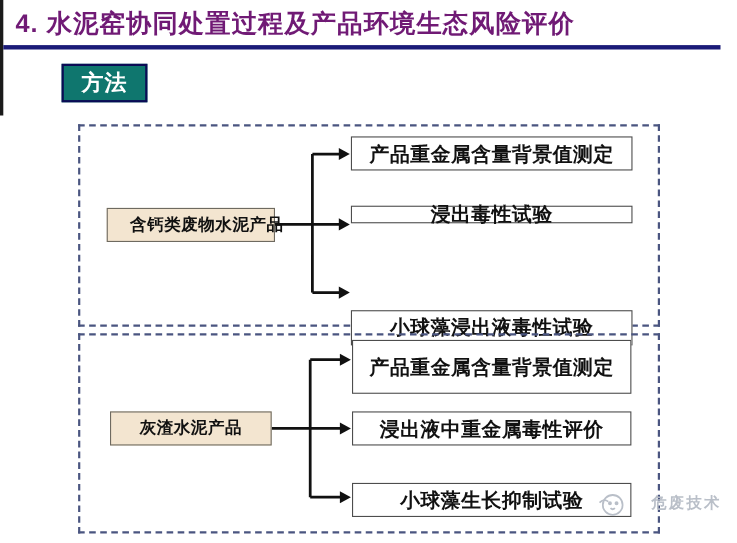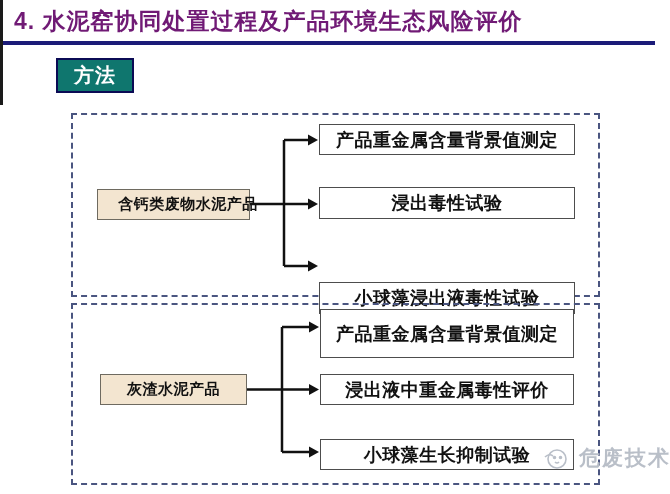--- a/index.html
+++ b/index.html
@@ -48,30 +48,30 @@
   .target-box{
     position:absolute;left:246px;width:256px;
     background:#ffffff;border:1.5px solid #4d4d4d;box-sizing:border-box;
     display:flex;align-items:center;justify-content:center;
     font-size:18px;font-weight:bold;color:#111;
     letter-spacing:0.5px;white-space:nowrap;
   }
   .diagram-2 .target-box{left:247px;width:254px;}
   .d1-src{left:24px;top:74px;width:153px;height:31px;padding-left:29px;}
   .d1-t1{top:9px;height:31px;}
-  .d1-t2{top:72px;height:32px;}
+  .d1-t2{top:72px;height:16px;}
   .d1-t3{top:135px;height:32px;margin-top:32px;}
   .d2-src{left:27px;top:69px;width:147px;height:31px;}
   .d2-t1{top:4px;height:49px;}
   .d2-t2{top:69px;height:31px;}
   .d2-t3{top:134px;height:31px;}
   .watermark{
     position:absolute;left:541px;top:443px;z-index:6;
-    display:flex;align-items:center;gap:8px;
-    color:#b6bcc6;font-size:21px;font-weight:bold;letter-spacing:2px;
+    display:flex;align-items:center;gap:21px;
+    color:#b6bcc6;font-size:14px;font-weight:bold;letter-spacing:2px;
     white-space:nowrap;opacity:0.95;
   }
 </style>
 </head>
 <body>
 
 <div class="slide">
 
   <div class="edge-artifact"></div>
 

